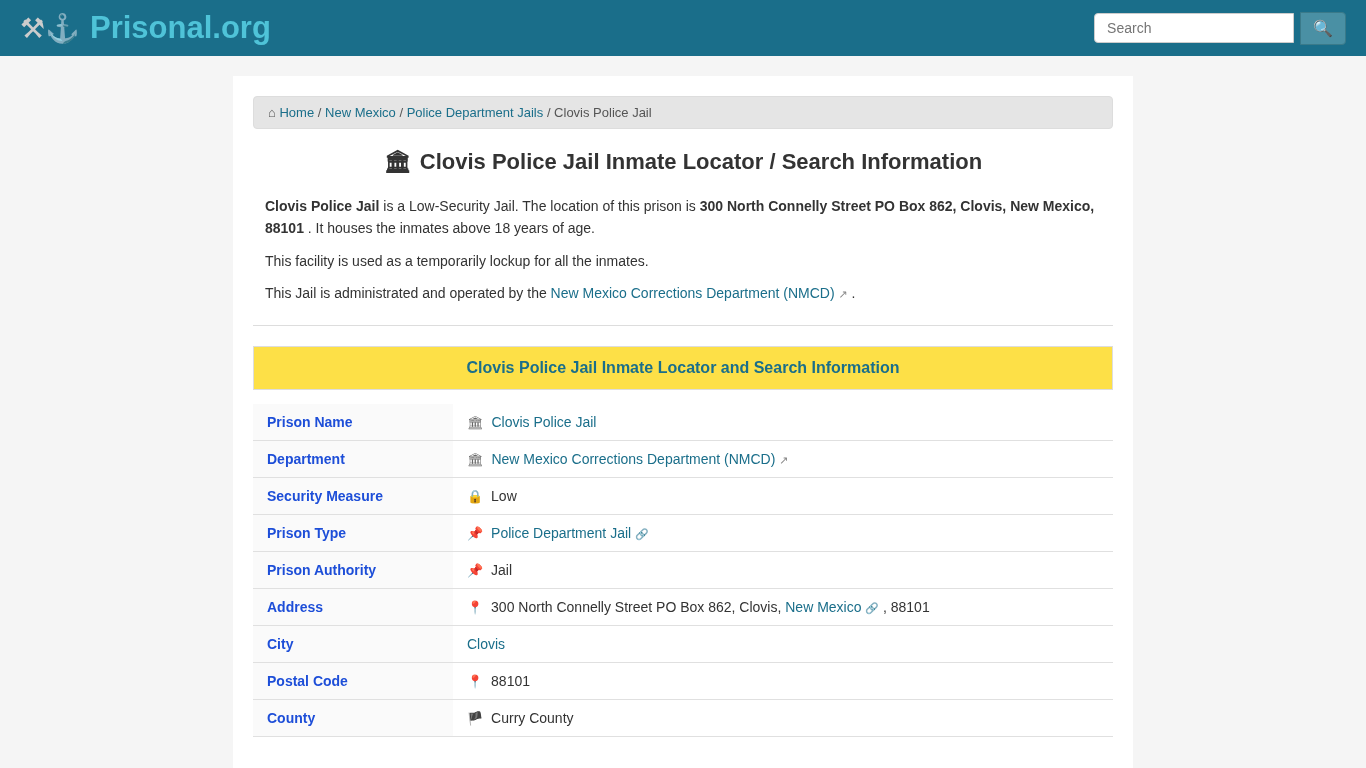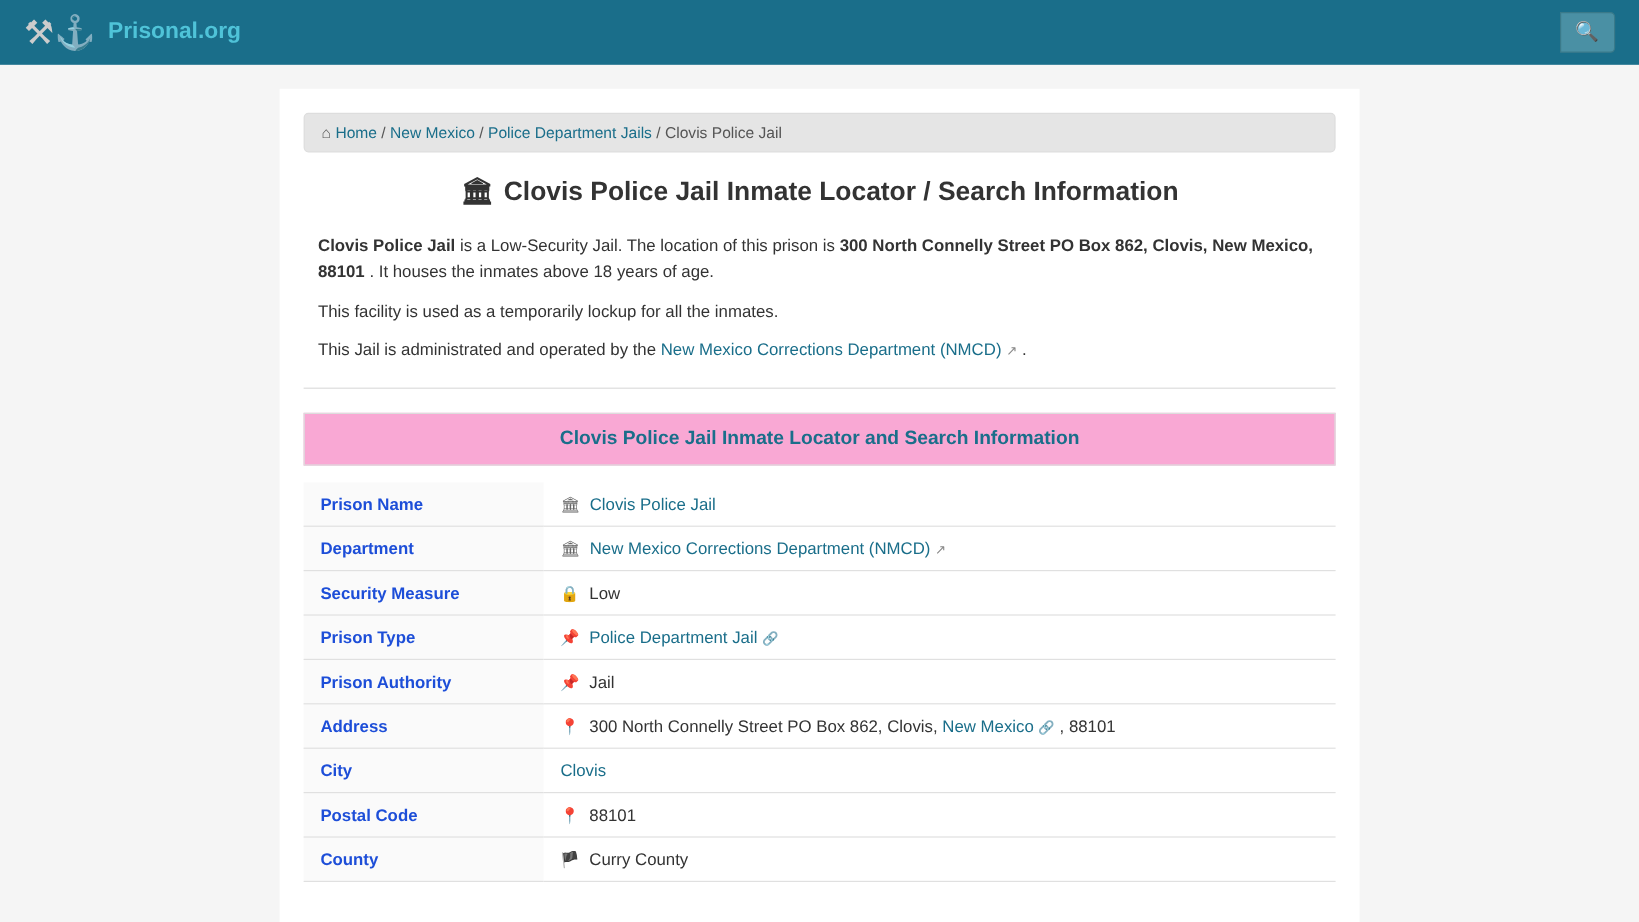--- a/index.html
+++ b/index.html
@@ -16,21 +16,21 @@
     #logo-area {
       display: flex;
       align-items: center;
       gap: 10px;
     }
     #logo-icon {
       color: #ccc;
       font-size: 28px;
     }
     #logo-text {
-      font-size: 19px;
+      font-size: 31px;
       font-weight: bold;
       color: #fff;
     }
     #logo-text span {
       color: #4fc3d8;
     }
     #search-area {
       display: flex;
       align-items: center;
       gap: 6px;
@@ -100,21 +100,21 @@
     #description a { color: #1a6e8a; text-decoration: none; }
 
     hr.divider {
       border: none;
       border-top: 1px solid #ddd;
       margin: 20px 0;
     }
 
     
     #section-heading {
-      background: #f9a8d4;
+      background: #fde047;
       border: 1px solid #ddd;
       text-align: center;
       padding: 12px;
       color: #1a6e8a;
       font-size: 16px;
       font-weight: bold;
       margin-bottom: 14px;
     }
 
     
@@ -151,20 +151,21 @@
 <body>
 
 <div id="header">
   <div id="logo-area">
     <span id="logo-icon">⚒⚓</span>
     <span id="logo-text">
       <span>Prisonal</span><span style="color:#4fc3d8">.org</span>
     </span>
   </div>
   <div id="search-area">
+    <input id="search-input" type="text" placeholder="Search" style="">
     <button id="search-button">🔍</button>
   </div>
 </div>
 
 <div id="main-content">
 
   <div id="breadcrumb">
     <span>⌂</span>
     <a href="#"> Home</a>
     <span> / </span>

